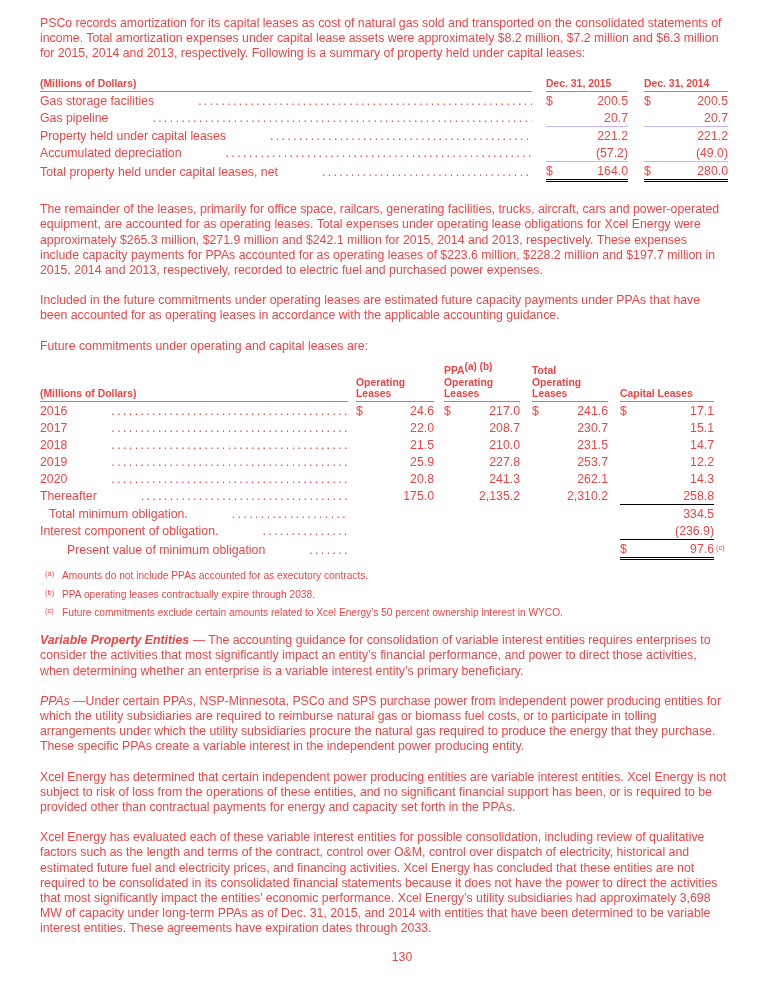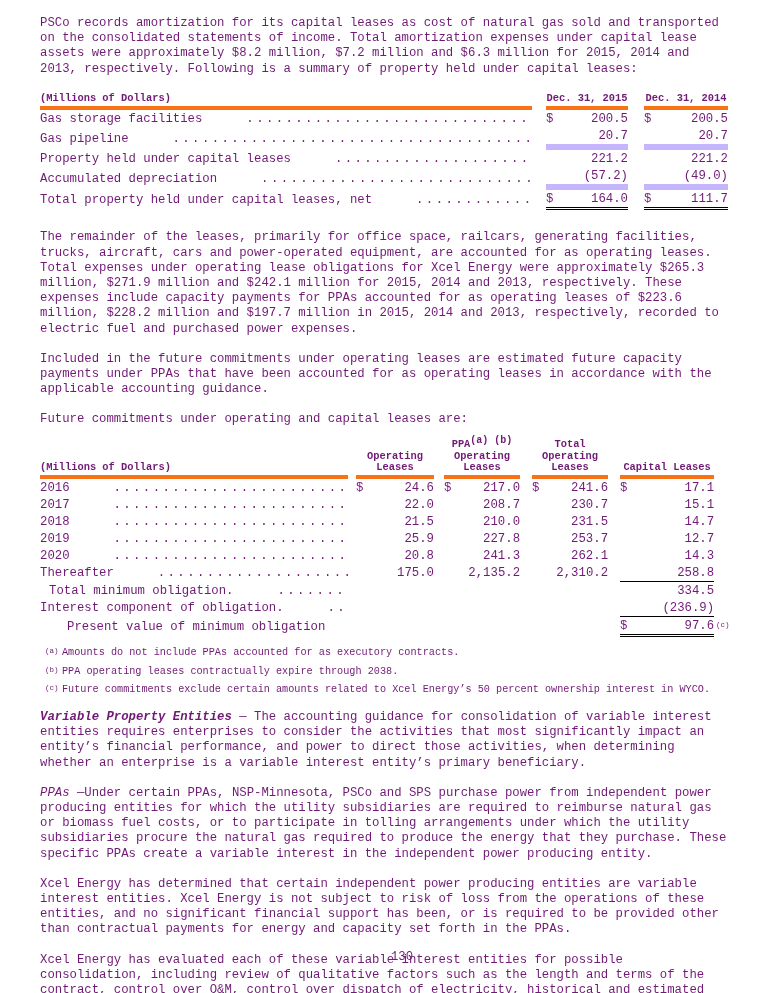--- a/index.html
+++ b/index.html
@@ -1,46 +1,46 @@
 <!DOCTYPE html>
 <html><head>
 <meta charset="utf-8">
 <style>
   html,body{margin:0;padding:0;background:#fff;}
   .page{
     width:768px;height:993px;box-sizing:border-box;
-    background:#fff;color:#701a75;position:relative;
+    background:#fff;color:#ef4444;position:relative;
     padding:16px 40px 0 40px;
-    font-family:Liberation Mono, monospace;
+    font-family:Liberation Sans, sans-serif;
     font-size:12.3px;line-height:15.2px;
     overflow:hidden;
   }
   p{margin:0 0 15px 0;text-align:left;}
   .bi{font-weight:bold;font-style:italic;}
   .it{font-style:italic;}
 
   table{border-collapse:collapse;table-layout:fixed;width:688px;font-size:12.3px;line-height:14px;}
   th,td{padding:1.5px 0;vertical-align:bottom;margin:0;}
-  tr.hdr th{font-weight:bold;font-size:10.4px;line-height:11.5px;text-align:center;vertical-align:bottom;}
+  tr.hdr th{font-weight:bold;font-size:10.4px;line-height:11.5px;text-align:left;vertical-align:bottom;}
   tr.hdr th.lbl{text-align:left;}
-  .bb{border-bottom:4px solid #f97316;}
+  .bb{border-bottom:1px solid #f97316;}
   td.d{text-align:left;}
   td.v{text-align:right;}
   td.sp,th.sp{border:none;}
   .pre{white-space:pre-line;margin-top:14px;}
   sup{font-size:10px;line-height:0;}
 
   .lf{display:flex;align-items:flex-end;overflow:hidden;gap:42px;}
   .lf .tx{white-space:nowrap;flex:none;}
   .dots{flex:1;overflow:hidden;white-space:nowrap;letter-spacing:2.4px;padding-left:2px;}
   .dots::after{content:"..........................................................................................................................................................................................................";}
   .ind1{padding-left:9px;}
   .ind2{padding-left:27px;}
 
-  tr.ub td.d, tr.ub td.v{border-bottom:6px solid #c4b5fd;}
+  tr.ub td.d, tr.ub td.v{border-bottom:1px solid #c4b5fd;}
   tr.dub td.d, tr.dub td.v{border-bottom:3px double #000;}
   tr.ub4 td.g4{border-bottom:1px solid #000;margin-top:40px;}
   tr.dub4 td.g4{border-bottom:3px double #000;}
   td.supc,th.supc{border:none;font-size:7.5px;vertical-align:top;padding-left:2px;}
 
   .tbl-wrap1{margin:14px 0 20px 0;}
   .tbl-wrap2{margin:10px 0 10px 0;}
 
   .fns{margin:2px 0 14px 0;}
   .fn{display:flex;font-size:10.2px;line-height:12px;margin:0 0 6.5px 0;}
@@ -136,21 +136,21 @@
               <div class="lf">
                 <span class="tx">Total property held under capital leases, net</span>
                 <span class="dots"></span>
               </div>
             </td>
       <td class="sp"></td>
       <td class="d">$</td>
       <td class="v">164.0</td>
       <td class="sp"></td>
       <td class="d">$</td>
-      <td class="v">111.7</td>
+      <td class="v">280.0</td>
     </tr>
   </tbody>
       </table>
   </div>
 
   <p>The remainder of the leases, primarily for office space, railcars, generating facilities, trucks, aircraft, cars and power-operated equipment, are accounted for as operating leases.  Total expenses under operating lease obligations for Xcel Energy were approximately $265.3 million, $271.9 million and $242.1 million for 2015, 2014 and 2013, respectively.  These expenses include capacity payments for PPAs accounted for as operating leases of $223.6 million, $228.2 million and $197.7 million in 2015, 2014 and 2013, respectively, recorded to electric fuel and purchased power expenses.</p>
   <p>Included in the future commitments under operating leases are estimated future capacity payments under PPAs that have been accounted for as operating leases in accordance with the applicable accounting guidance.</p>
   <p style="margin-bottom:10px">Future commitments under operating and capital leases are:</p>
 
   <div class="tbl-wrap2">
@@ -263,21 +263,21 @@
       <td class="d"></td>
       <td class="v">25.9</td>
       <td class="sp"></td>
       <td class="d"></td>
       <td class="v">227.8</td>
       <td class="sp"></td>
       <td class="d"></td>
       <td class="v">253.7</td>
       <td class="sp"></td>
       <td class="d g4"></td>
-      <td class="v g4">12.7</td>
+      <td class="v g4">12.2</td>
       <td class="supc"></td>
     </tr>
     <tr>
       <td class="lbl">
               <div class="lf">
                 <span class="tx">2020</span>
                 <span class="dots"></span>
               </div>
             </td>
       <td class="sp"></td>

